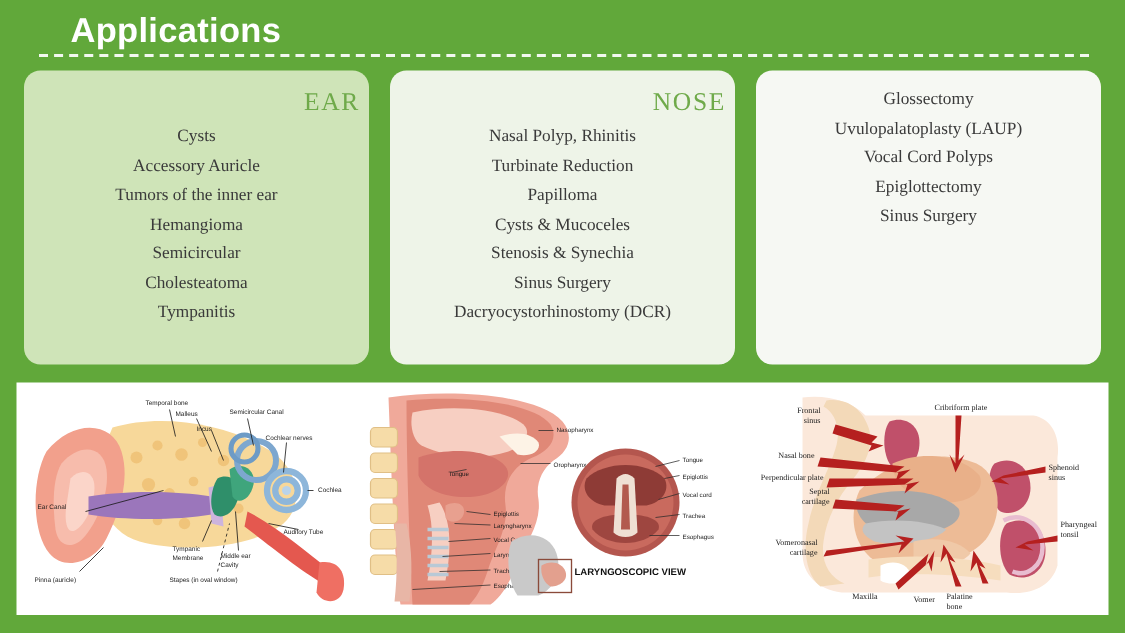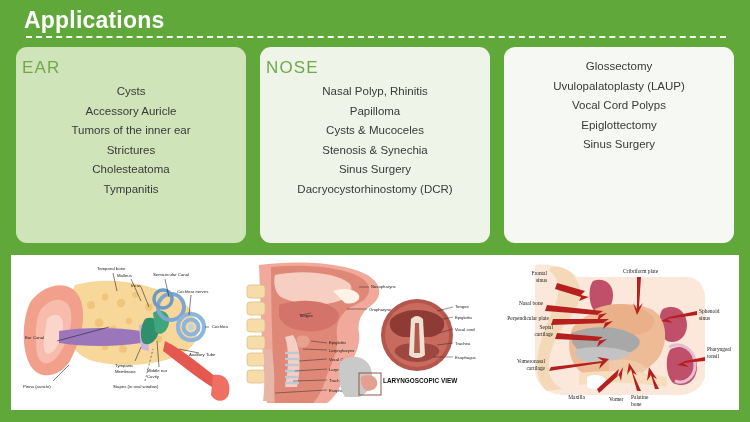--- a/index.html
+++ b/index.html
@@ -11,21 +11,21 @@
   }
 
   body {
     font-family: "Liberation Sans", sans-serif;
     background: #61a83a;
     position: relative;
   }
 
   
   .slide-header {
-    padding: 6px 0 0 24px;
+    padding: 6px 0 0 47px;
   }
   .slide-title {
     color: #ffffff;
     font-size: 23px;
     font-weight: bold;
     letter-spacing: 0.2px;
     line-height: 28px;
   }
   .title-rule {
     margin: 2px 24px 0 26px;
@@ -41,21 +41,22 @@
     padding: 9px 16px 0 16px;
     height: 205px;
   }
   .card {
     flex: 1 1 0;
     border-radius: 11px;
     padding: 10px 6px 20px 6px;
     text-align: center;
     display: flex;
     flex-direction: column;
-    align-items: flex-start;
+    align-items: flex-end;
+    font-family: Liberation Serif, serif;
   }
   .card-ear   { background: #cfe4b8; }
   .card-nose  { background: #eef4e8; }
   .card-throat{ background: #f6f8f3; }
 
   .card-heading {
     color: #6faa4a;
     font-size: 17px;
     font-weight: normal;
     letter-spacing: 1.1px;
@@ -115,30 +116,32 @@
 <div class="title-rule"></div>
 
 <div class="cards">
 
   <div class="card card-ear">
     <div class="card-heading">EAR</div>
     <ul class="card-list">
       <li>Cysts</li>
       <li>Accessory Auricle</li>
       <li>Tumors of the inner ear</li>
-      <li>Strictures</li>
+      <li>Hemangioma</li>
+      <li>Semicircular</li>
       <li>Cholesteatoma</li>
       <li>Tympanitis</li>
     </ul>
   </div>
 
   <div class="card card-nose">
     <div class="card-heading">NOSE</div>
     <ul class="card-list">
       <li>Nasal Polyp, Rhinitis</li>
+      <li>Turbinate Reduction</li>
       <li>Papilloma</li>
       <li>Cysts &amp; Mucoceles</li>
       <li>Stenosis &amp; Synechia</li>
       <li>Sinus Surgery</li>
       <li>Dacryocystorhinostomy (DCR)</li>
     </ul>
   </div>
 
   <div class="card card-throat">
     <ul class="card-list">

